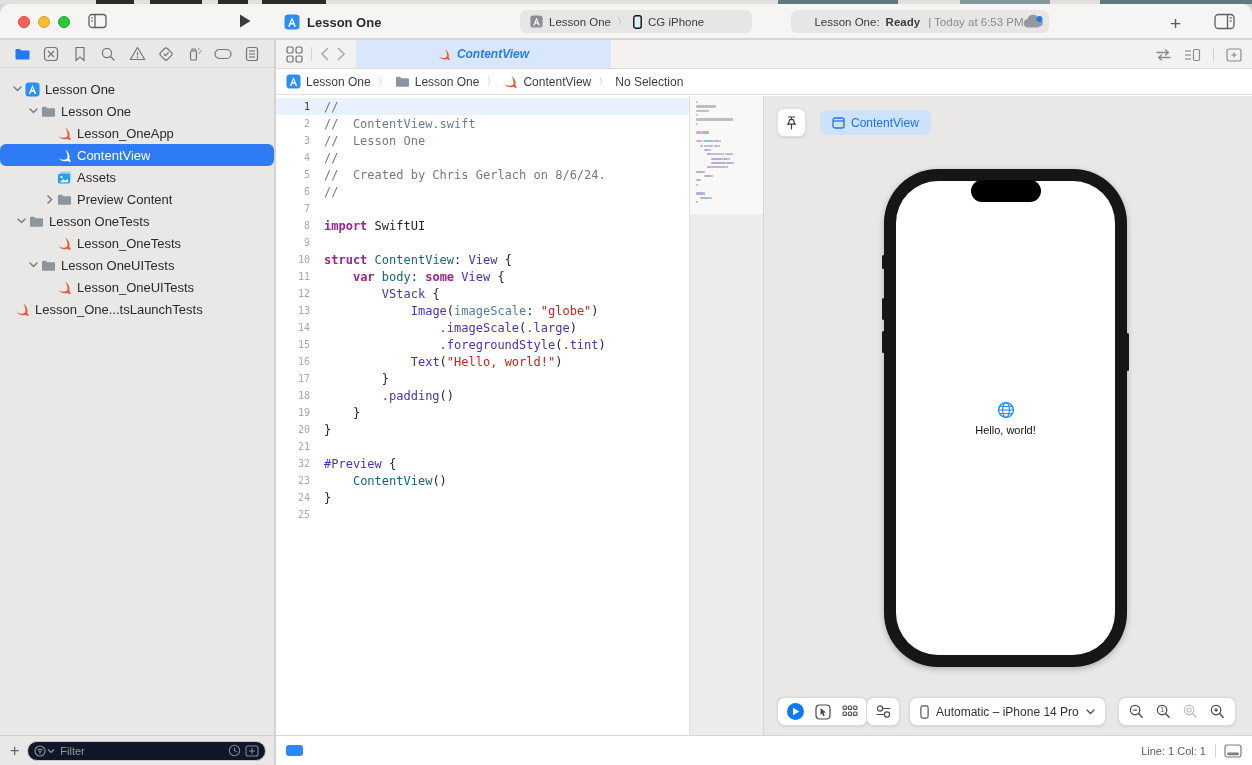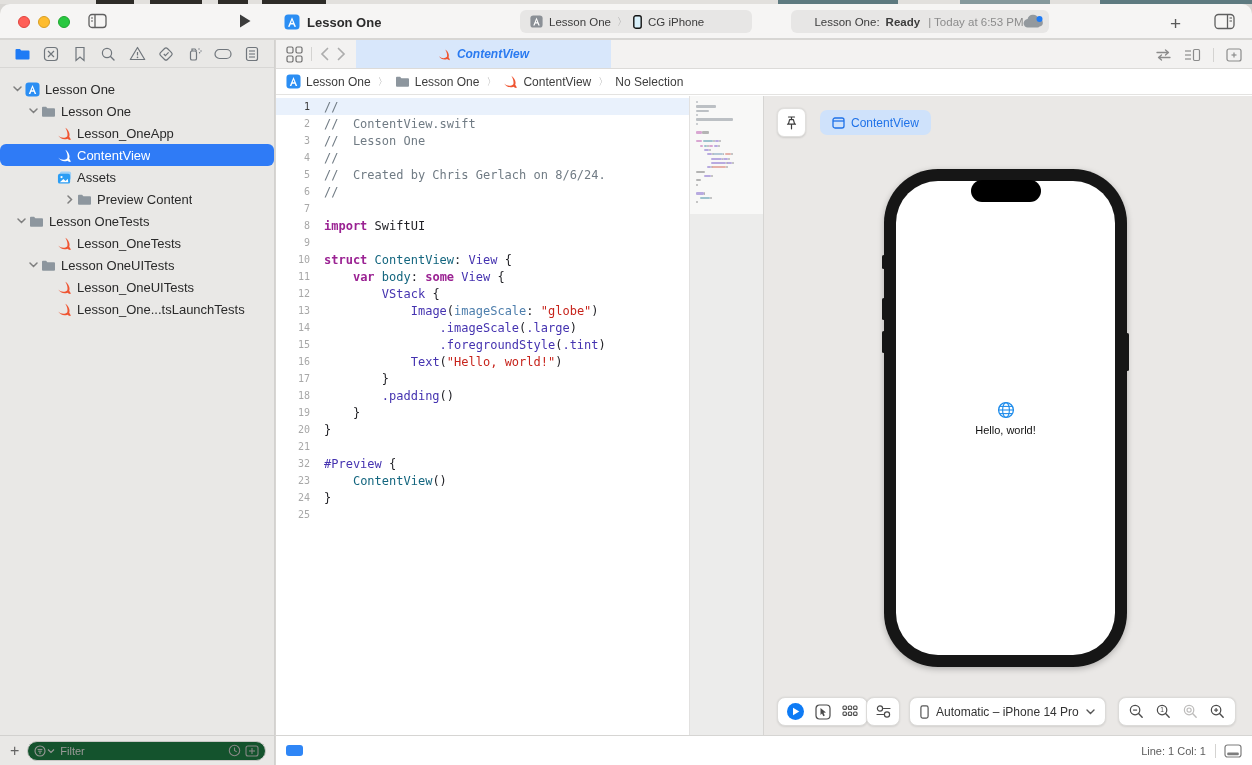--- a/index.html
+++ b/index.html
@@ -45,21 +45,21 @@
   .trow .chev{width:15px;display:flex;align-items:center;justify-content:center;color:#7f7f7f;flex:0 0 15px;}
   .trow .ticon{width:19px;display:flex;align-items:center;flex:0 0 19px;}
   .trow .tlabel{white-space:nowrap;overflow:hidden;text-overflow:ellipsis;padding-left:1px;}
   .trow.selected{background:#2f7bf6;color:#fff;margin:0 0;border-radius:6px;}
   .trow.selected .chev{color:#dce9ff;}
   .sw-orange{color:#ef5532;}
   .trow.selected .sw-orange{color:#ffffff;}
   .filterbar{position:absolute;left:0;right:0;bottom:0;height:30px;border-top:1px solid #d2d1cf;
     display:flex;align-items:center;padding:0 8px;gap:6px;}
   .plus-btn{color:#636363;font-size:16px;line-height:1;padding:0 2px;}
-  .filter-field{flex:1;height:20px;border:1px solid #c8c7c5;border-radius:10px;background:#14532d;
+  .filter-field{flex:1;height:20px;border:1px solid #c8c7c5;border-radius:10px;background:#0f172a;
     display:flex;align-items:center;padding:0 6px;gap:4px;color:#9b9a98;font-size:11px;}
   .filter-field .ph{flex:1;}
 
   
   .main{position:absolute;left:276px;top:40px;right:0;bottom:0;background:#fff;}
   .tabstrip{position:absolute;top:0;left:0;right:0;height:29px;background:#f3f2f1;
     border-bottom:1px solid #dcdbd9;display:flex;align-items:stretch;}
   .tab-left{display:flex;align-items:center;gap:8px;padding:0 10px;color:#8b8b8b;}
   .tab-left .divider{width:1px;height:14px;background:#d4d3d1;}
   .tab-active{width:255px;background:#d8e7fb;display:flex;align-items:center;justify-content:center;
@@ -321,21 +321,21 @@
         <span class="ticon">
           <svg width="15" height="15" viewBox="0 0 16 16">
             <rect x="3" y="1.5" width="12" height="9" rx="2" fill="#9fd1f7"></rect>
             <rect x="1" y="4" width="13" height="10.5" rx="2" fill="#2b9df4"></rect>
             <circle cx="4.8" cy="7.5" r="1.2" fill="#fff"></circle>
             <path d="M3 13 L6.8 9.6 L9.2 11.6 L11.4 9.2 L12 13 Z" fill="#fff"></path>
           </svg>
         </span>
         <span class="tlabel">Assets</span>
       </div>
-      <div class="trow" style="padding-left: 62px;">
+      <div class="trow" style="padding-left: 42px;">
         <span class="chev">
           <svg width="6" height="9" viewBox="0 0 6 9">
             <path d="M1 1 l3.5 3.5 L1 8" fill="none" stroke="currentColor" stroke-width="1.5" stroke-linecap="round"></path>
           </svg>
         </span>
         <span class="ticon">
           <svg width="15" height="13" viewBox="0 0 16 14">
             <path d="M1 3 q0-1 1-1 h3.4 l1.4 1.6 h7.2 q1 0 1 1 V11.6 q0 1 -1 1 H2 q-1 0 -1 -1 Z" fill="#8d969e"></path>
           </svg>
         </span>
@@ -378,21 +378,21 @@
       </div>
       <div class="trow" style="padding-left: 42px;">
         <span class="chev"></span>
         <span class="ticon sw-orange">
           <svg width="15" height="15" viewBox="0 0 16 16">
             <path fill="currentColor" d="M1.3 10.2 C4.2 13.2 8.6 13.3 11 10.9 C11.7 8.4 10.9 5 8.9 1.8 C12.2 4 14.4 8.3 13 11.5 C13.9 12.6 14.5 13.8 14.7 15 C13.3 14.8 12.1 14.3 11.2 13.5 C7.8 15.1 3.4 13.9 1.3 10.2 Z"></path>
           </svg>
         </span>
         <span class="tlabel">Lesson_OneUITests</span>
       </div>
-      <div class="trow" style="padding-left: 42px;">
+      <div class="trow" style="">
         <span class="chev"></span>
         <span class="ticon sw-orange">
           <svg width="15" height="15" viewBox="0 0 16 16">
             <path fill="currentColor" d="M1.3 10.2 C4.2 13.2 8.6 13.3 11 10.9 C11.7 8.4 10.9 5 8.9 1.8 C12.2 4 14.4 8.3 13 11.5 C13.9 12.6 14.5 13.8 14.7 15 C13.3 14.8 12.1 14.3 11.2 13.5 C7.8 15.1 3.4 13.9 1.3 10.2 Z"></path>
           </svg>
         </span>
         <span class="tlabel">Lesson_One...tsLaunchTests</span>
       </div>
     </div>
 

